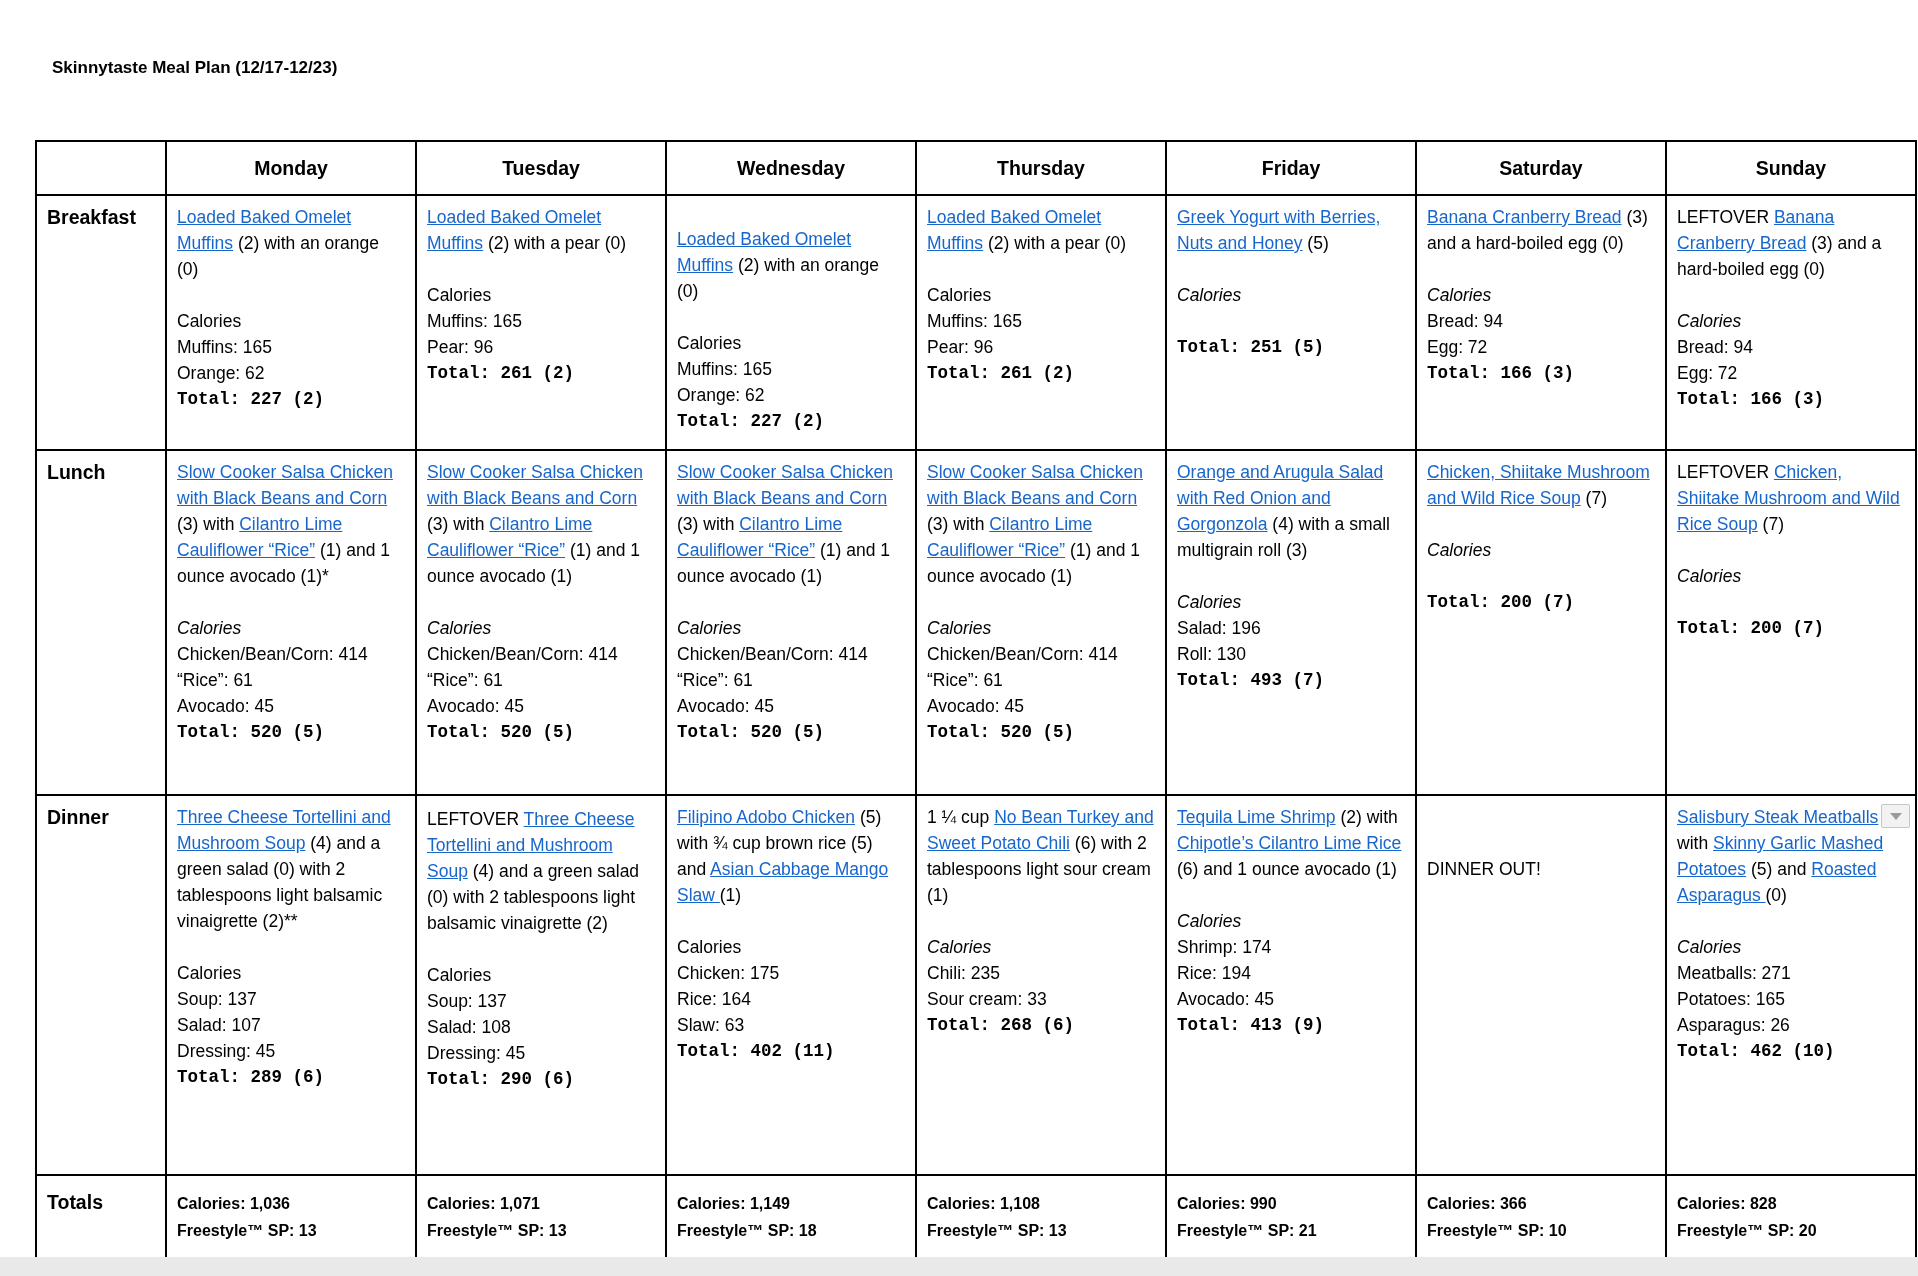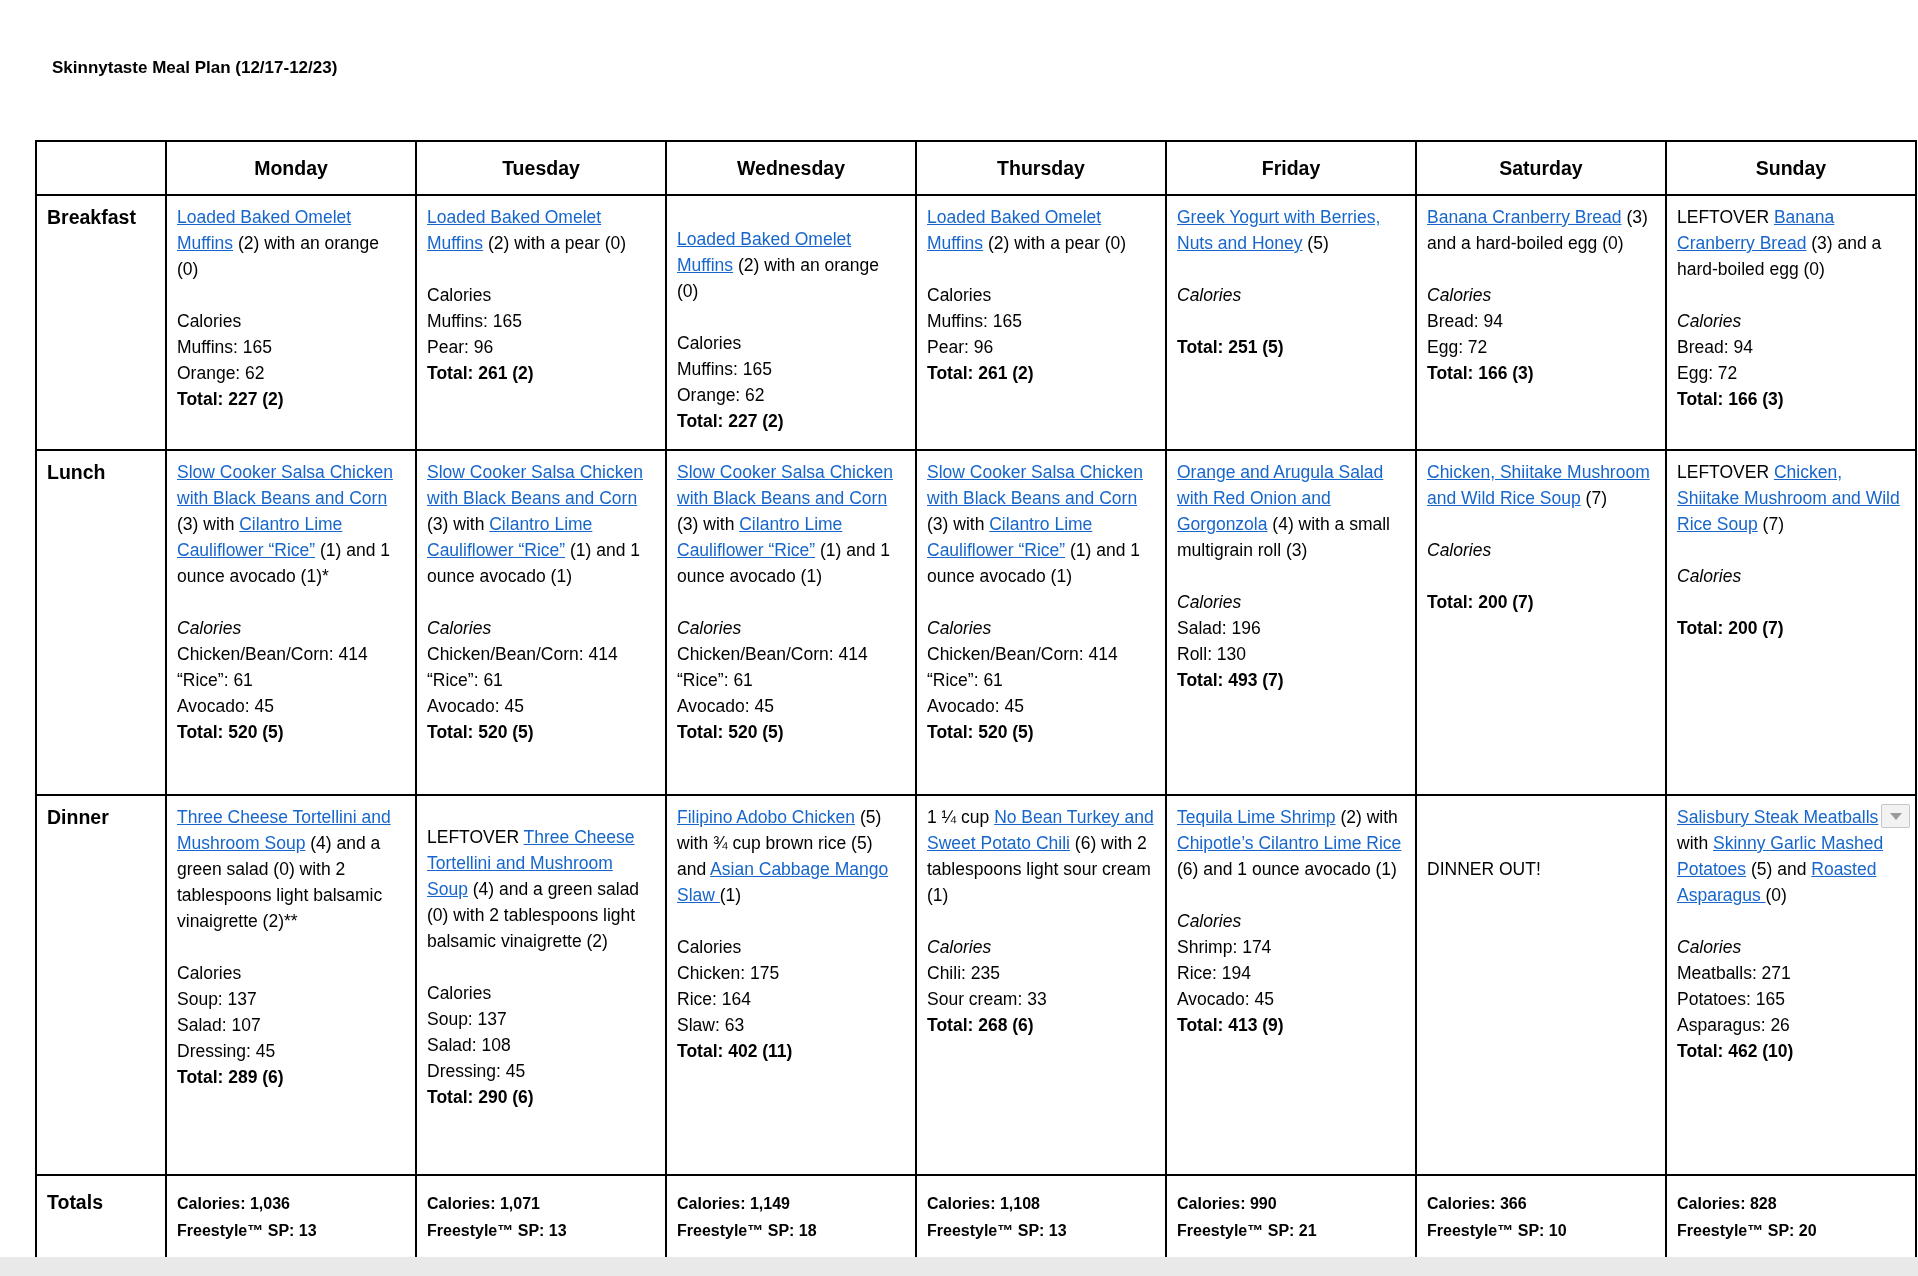--- a/index.html
+++ b/index.html
@@ -29,21 +29,21 @@
     text-align:center; vertical-align:middle;
     font-size:19.5px; font-weight:bold; padding:4px;
   }
   th.row-label {
     text-align:left; font-size:19.5px; font-weight:bold; padding-top:10px;
   }
   th.totals-label { padding-top:15px; }
   .para, .tline { font-size:17.5px; line-height:26px; font-weight:normal; text-align:left; }
   .para a.lnk { color:var(--link); text-decoration:underline; cursor:pointer; }
   .it { font-style:italic; }
-  .total-line { font-weight:bold; }
+  .total-line { font-weight:bold;font-family:Liberation Mono, monospace; }
   .tline { font-weight:bold; font-size:16px; line-height:27px; }
   td.totals-cell { padding-top:14px; }
   td.rel { position:relative; }
   .dropdown-btn {
     position:absolute; top:8px; right:5px;
     width:27px; height:22px;
     background:#f2f2f2; border:1px solid #c6c6c6; border-radius:2px;
     display:flex; align-items:center; justify-content:center;
     cursor:pointer;
   }
@@ -210,21 +210,21 @@
       <th class="row-label">Dinner</th>
       <td>
           <div class="para"><a class="lnk" href="#">Three Cheese Tortellini and Mushroom Soup</a><span> (4) and a green salad (0) with 2 tablespoons light balsamic vinaigrette (2)**</span></div>
           <div class="para">&nbsp;</div>
           <div class="para">Calories</div>
           <div class="para">Soup: 137</div>
           <div class="para">Salad: 107</div>
           <div class="para">Dressing: 45</div>
           <div class="para total-line">Total: 289 (6)</div>
         </td>
-      <td style="padding-top: 28px;">
+      <td style="padding-top: 10px;">
           <div class="para"><span>LEFTOVER </span><a class="lnk" href="#">Three Cheese Tortellini and Mushroom Soup</a><span> (4) and a green salad (0) with 2 tablespoons light balsamic vinaigrette (2)</span></div>
           <div class="para">&nbsp;</div>
           <div class="para">Calories</div>
           <div class="para">Soup: 137</div>
           <div class="para">Salad: 108</div>
           <div class="para">Dressing: 45</div>
           <div class="para total-line">Total: 290 (6)</div>
         </td>
       <td>
           <div class="para"><a class="lnk" href="#">Filipino Adobo Chicken</a><span> (5) with ¾ cup brown rice (5) and </span><a class="lnk" href="#">Asian Cabbage Mango Slaw </a><span>(1)</span></div>

